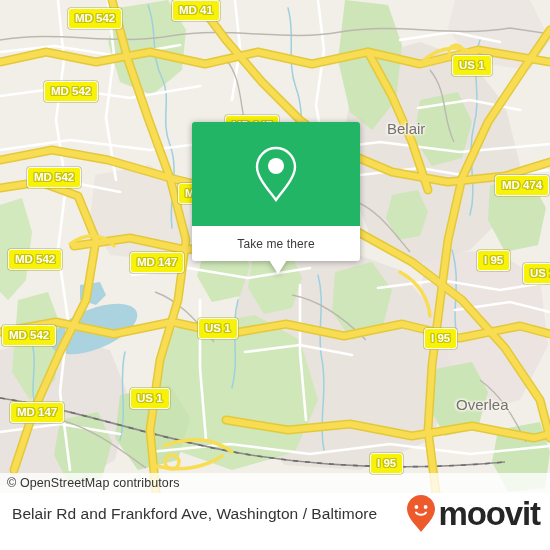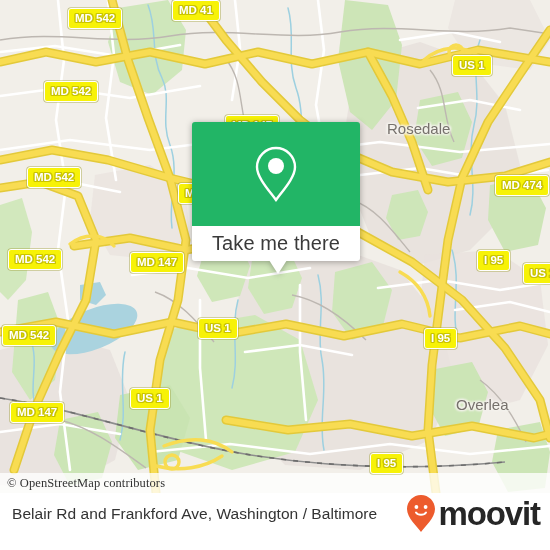--- a/index.html
+++ b/index.html
@@ -46,21 +46,21 @@
     top: 473px;
     width: 550px;
     height: 20px;
     background: rgba(255, 255, 255, 0.78);
     display: flex;
     align-items: center;
     box-sizing: border-box;
     padding-left: 7px;
   }
   #attribution span {
-    font-family: Liberation Serif, serif;
+    font-family: Liberation Sans, sans-serif;
     font-size: 12.5px;
     color: #333333;
     letter-spacing: 0.1px;
   }
 
   
   .shield {
     position: absolute;
     background: #f7f207;
     border: 1.6px solid #ffffff;
@@ -125,21 +125,21 @@
     height: 35px;
     background: #ffffff;
     border-radius: 0 0 3px 3px;
     display: flex;
     align-items: center;
     justify-content: center;
     cursor: pointer;
   }
   #popup-body span {
     font-family: "Liberation Sans", sans-serif;
-    font-size: 20px;
+    font-size: 12px;
     color: #3a3a3a;
     letter-spacing: 0.1px;
   }
   #popup-tail {
     position: absolute;
     left: 77px;
     top: 138px;
     width: 0;
     height: 0;
     border-left: 9px solid transparent;
@@ -321,21 +321,21 @@
         <circle cx="172" cy="462" r="7"></circle>
         <circle cx="456" cy="52" r="7"></circle>
       </g>
     </svg>
 
     <div id="attribution">
       <span>© OpenStreetMap contributors</span>
     </div>
 
     <div id="place-layer">
-        <div class="place-label" style="left: 387px; top: 120px;">Rosedale</div>
+        <div class="place-label" style="left: 387px; top: 120px;">Belair</div>
         <div class="place-label" style="left: 456px; top: 396px;">Overlea</div>
       </div>
 
     <div id="shield-layer">
         <div class="shield" style="left: 68px; top: 8px;">MD 542</div>
         <div class="shield" style="left: 172px; top: 0px;">MD 41</div>
         <div class="shield" style="left: 44px; top: 81px;">MD 542</div>
         <div class="shield" style="left: 452px; top: 55px;">US 1</div>
         <div class="shield" style="left: 225px; top: 115px;">MD 147</div>
         <div class="shield" style="left: 27px; top: 167px;">MD 542</div>

